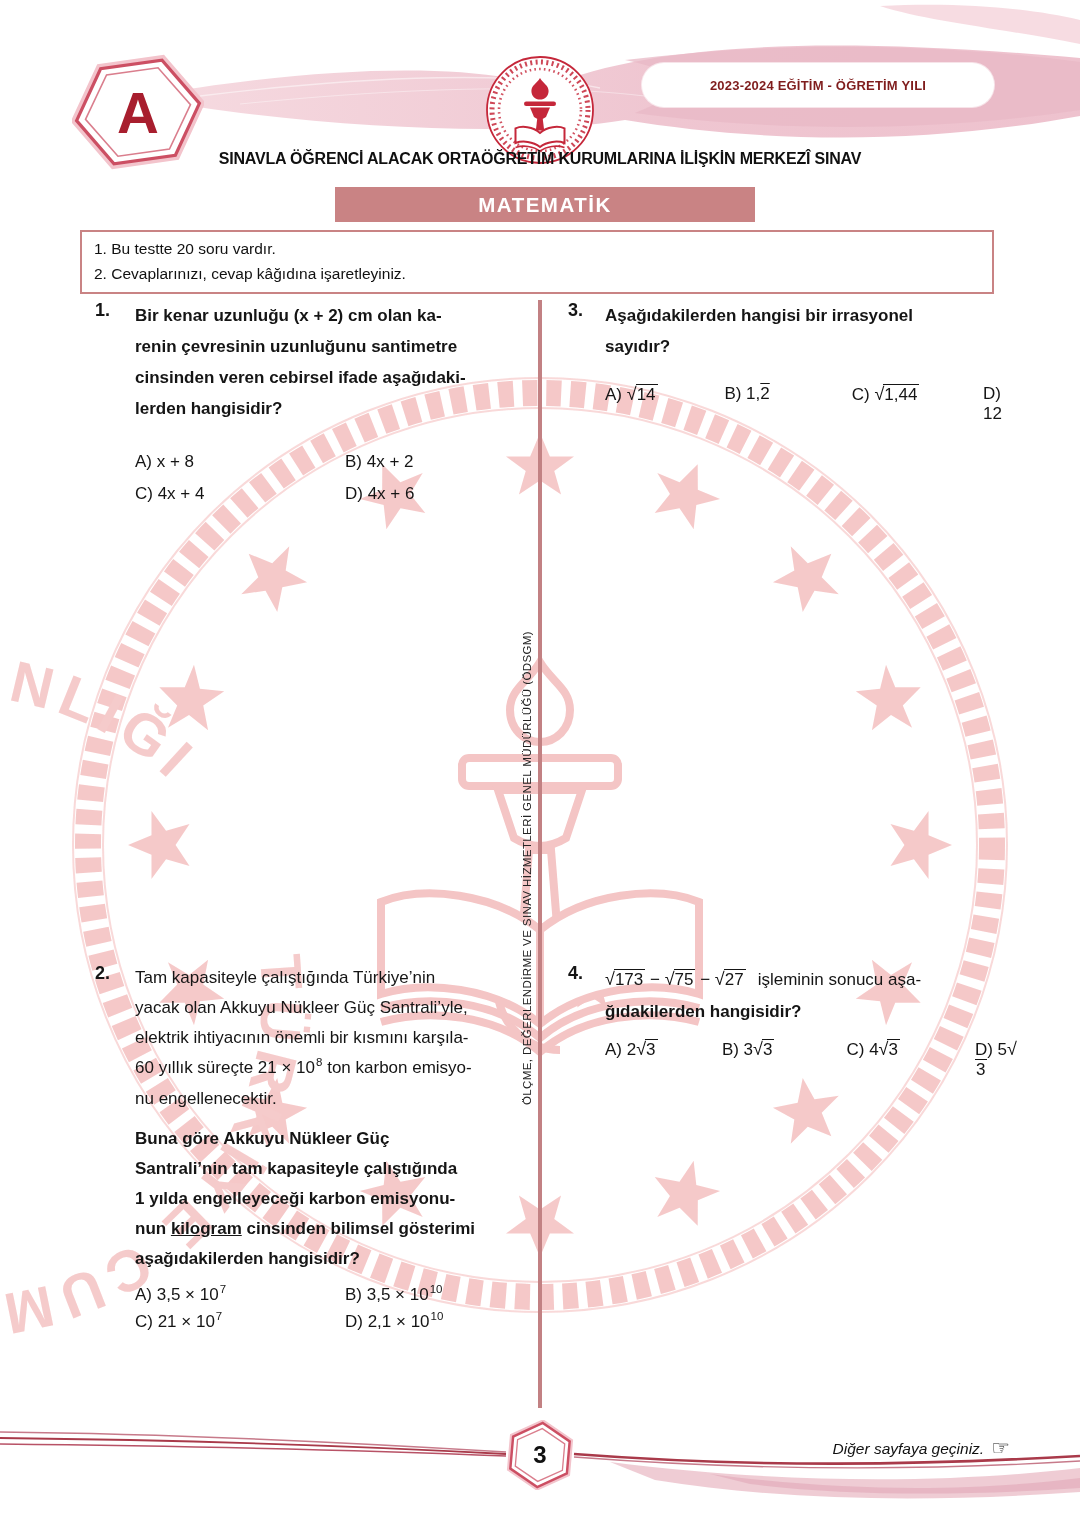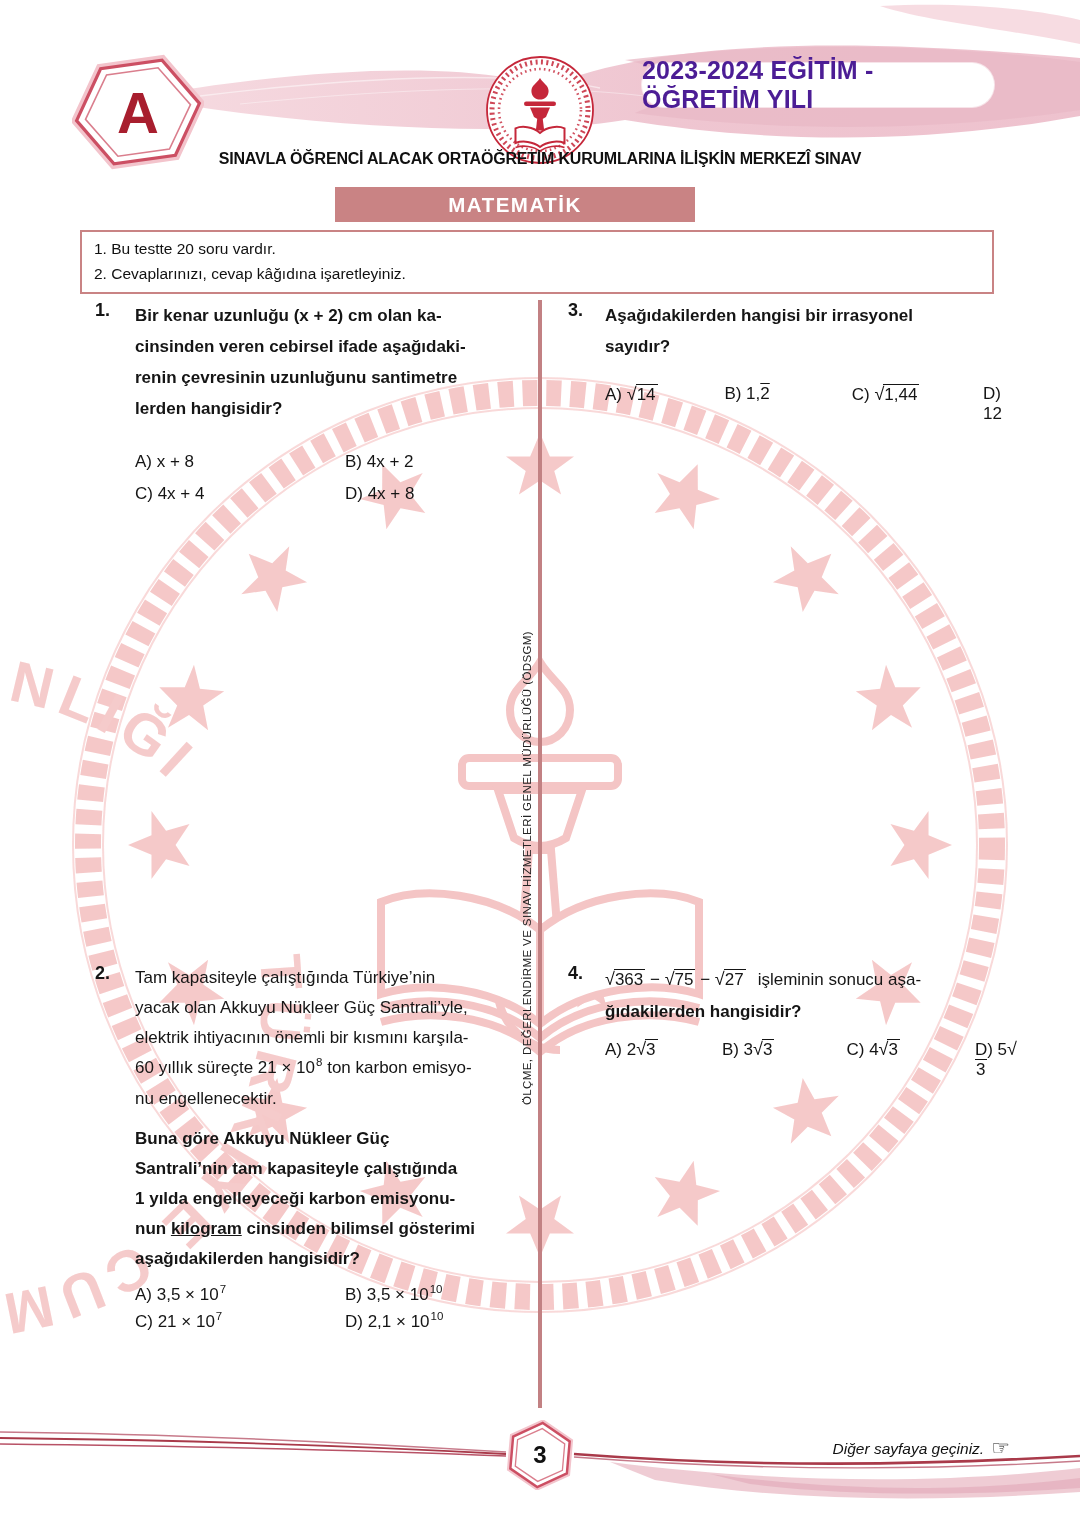--- a/index.html
+++ b/index.html
@@ -17,29 +17,29 @@
   .hexA{left:72px;top:52px;width:132px;height:120px;}
   .hexA .letter{
     position:absolute;left:0;top:6px;width:132px;height:108px;
     display:flex;align-items:center;justify-content:center;
     font-size:58px;font-weight:bold;color:#a81e2e;
   }
   .meb-logo{left:483px;top:53px;width:114px;height:114px;}
   .year-pill{
     left:642px;top:63px;width:352px;height:44px;background:#fff;border-radius:23px;
     display:flex;align-items:center;justify-content:center;
-    font-weight:bold;font-size:25px;color:#4c1d95;letter-spacing:.2px;
+    font-weight:bold;font-size:13px;color:#7f1d1d;letter-spacing:.2px;
     box-shadow:0 0 0 1px rgba(255,255,255,.6);
   }
   .exam-title{
     left:0;top:150px;width:1080px;text-align:center;
     font-weight:bold;font-size:16px;letter-spacing:-0.2px;color:#101010;
   }
   .subject-banner{
-    left:335px;top:187px;width:360px;height:35px;background:#c98384;
+    left:335px;top:187px;width:420px;height:35px;background:#c98384;
     display:flex;align-items:center;justify-content:center;
     color:#fff;font-weight:bold;font-size:20.5px;letter-spacing:1.5px;
   }
   .inst-box{
     left:80px;top:230px;width:898px;border:2px solid #c98384;background:transparent;
     padding:4px 0 6px 12px;font-size:15.5px;line-height:25px;color:#111;
   }
   
   .divider{left:538px;top:300px;width:4px;height:1108px;background:#c28183;}
   .vtext{
@@ -181,29 +181,29 @@
     <div>2. Cevaplarınızı, cevap kâğıdına işaretleyiniz.</div>
   </div>
 
   <div class="layer divider"></div>
   <div class="layer vtext">ÖLÇME, DEĞERLENDİRME VE SINAV HİZMETLERİ GENEL MÜDÜRLÜĞÜ (ÖDSGM)</div>
 
   <div class="question" style="left:95px;top:300px;width:432px;">
     <div class="qnum">1.</div>
     <div class="qbody">
       <div class="line bold">Bir kenar uzunluğu (x + 2) cm olan ka-</div>
+      <div class="line bold">renin çevresinin uzunluğunu santimetre</div>
       <div class="line bold">cinsinden veren cebirsel ifade aşağıdaki-</div>
-      <div class="line bold">renin çevresinin uzunluğunu santimetre</div>
       <div class="line bold">lerden hangisidir?</div>
       <div class="gap22"></div>
       <div class="opt-grid">
         <div class="line">A) x + 8</div>
         <div class="line">B) 4x + 2</div>
         <div class="line">C) 4x + 4</div>
-        <div class="line">D) 4x + 8</div>
+        <div class="line">D) 4x + 6</div>
       </div>
     </div>
   </div>
 
   <div class="question" style="left:568px;top:300px;width:448px;">
     <div class="qnum">3.</div>
     <div class="qbody-r">
       <div class="line bold">Aşağıdakilerden hangisi bir irrasyonel</div>
       <div class="line bold">sayıdır?</div>
       <div class="optrow">
@@ -236,21 +236,21 @@
         <div class="line tight"><span>C) 21 × 10</span><span class="sup">7</span></div>
         <div class="line tight"><span>D) 2,1 × 10</span><span class="sup">10</span></div>
       </div>
     </div>
   </div>
 
   <div class="question" style="left:568px;top:963px;width:448px;">
     <div class="qnum">4.</div>
     <div class="qbody-r">
       <div class="line" style="line-height:33px;">
-        <span class="rsign">√</span><span class="vinc">363</span><span> − </span><span class="rsign">√</span><span class="vinc">75</span><span> − </span><span class="rsign">√</span><span class="vinc">27</span><span class="expr-stem">işleminin sonucu aşa-</span>
+        <span class="rsign">√</span><span class="vinc">173</span><span> − </span><span class="rsign">√</span><span class="vinc">75</span><span> − </span><span class="rsign">√</span><span class="vinc">27</span><span class="expr-stem">işleminin sonucu aşa-</span>
       </div>
       <div class="line bold">ğıdakilerden hangisidir?</div>
       <div class="optrow" style="margin-top:12px;">
         <div class="o1"><span>A) 2</span><span class="rsign">√</span><span class="vinc">3</span></div>
         <div class="o2"><span>B) 3</span><span class="rsign">√</span><span class="vinc">3</span></div>
         <div class="o3"><span>C) 4</span><span class="rsign">√</span><span class="vinc">3</span></div>
         <div><span>D) 5</span><span class="rsign">√</span><span class="vinc">3</span></div>
       </div>
     </div>
   </div>

